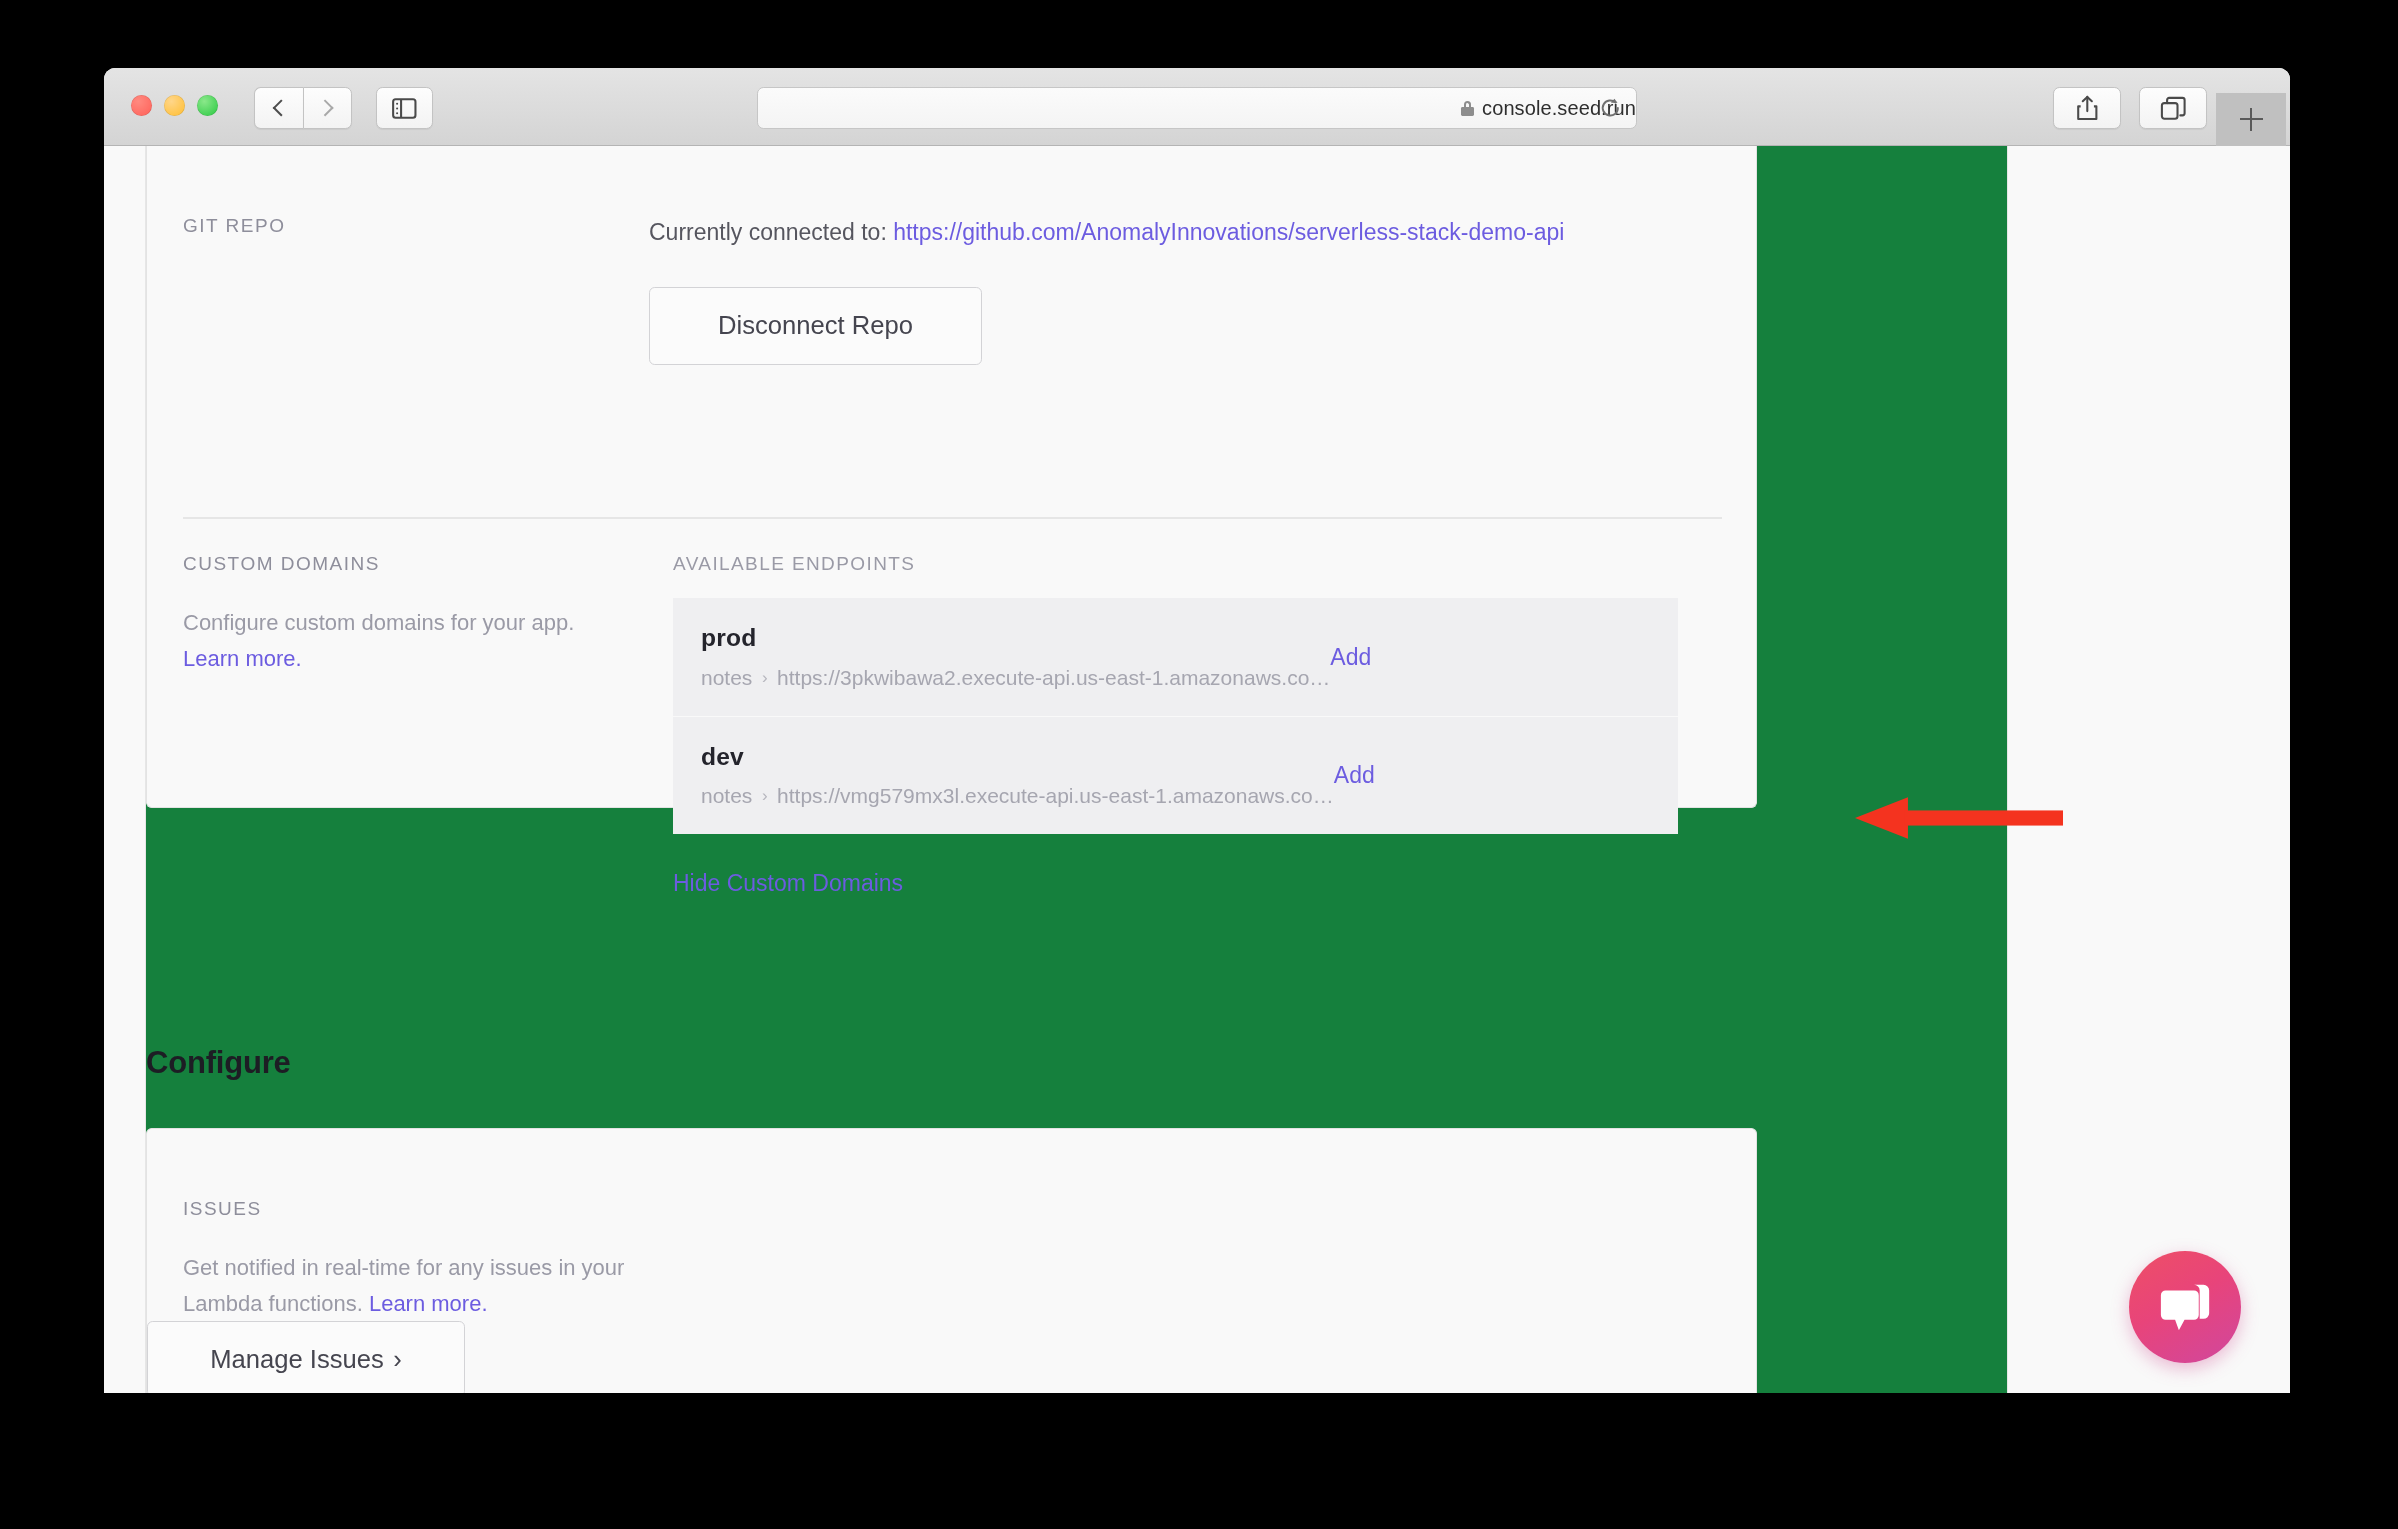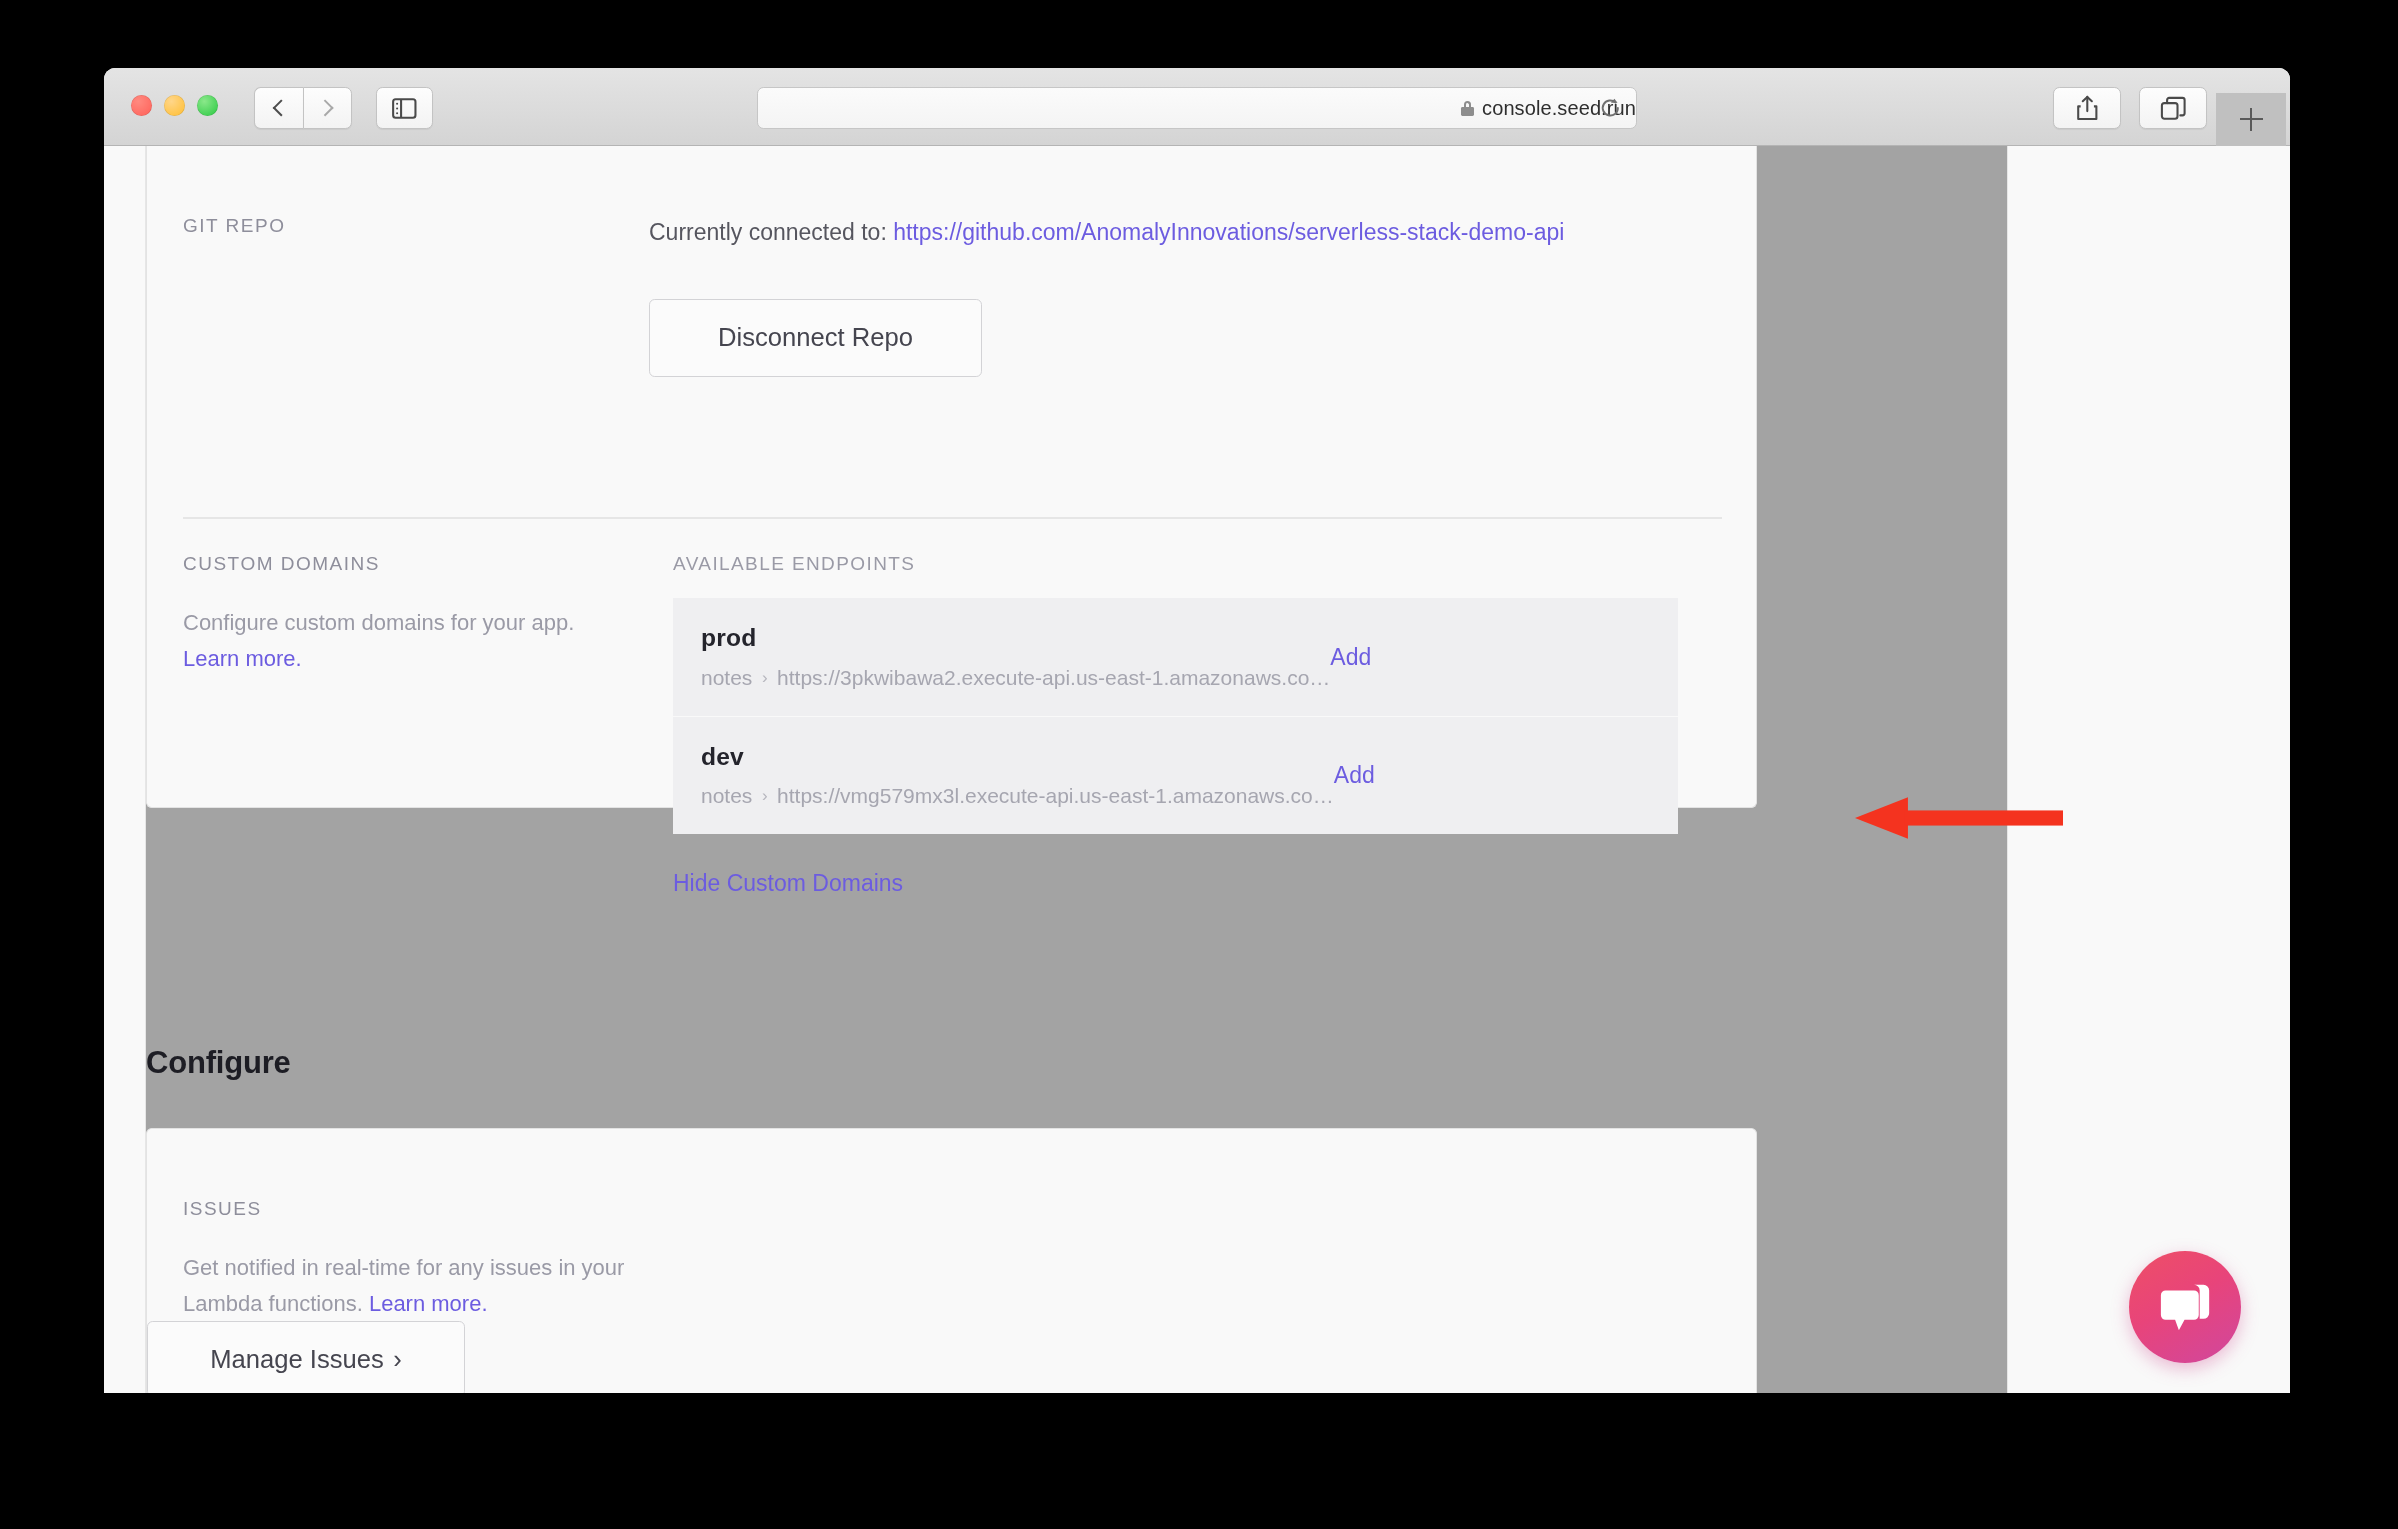--- a/index.html
+++ b/index.html
@@ -115,21 +115,21 @@
     left: 0; top: 78px;
     width: 2186px; height: 1247px;
     background: #f9f9f9;
     overflow: hidden;
   }
 
   .page-inner {
     position: absolute;
     left: 41px; top: 0;
     width: 1863px; height: 100%;
-    background: #a3a3a3;
+    background: #15803d;
     border-left: 0.9px solid #e6e6e6;
     border-right: 0.9px solid #e6e6e6;
   }
 
   
   .card {
     position: absolute;
     left: 0;
     width: 1611px;
     background: #f9f9f9;
@@ -174,21 +174,21 @@
     display: inline-flex;
     align-items: center; justify-content: center;
     border: 1.5px solid #d3d3d6;
     border-radius: 5.7px;
     background: #fbfbfb;
     color: #45454f;
     font-size: 25.6px;
     font-family: "Liberation Sans", sans-serif;
     cursor: pointer;
   }
-  .btn-disconnect { margin-top: 48px; width: 333px; height: 78px; }
+  .btn-disconnect { margin-top: 36px; width: 333px; height: 78px; }
   .btn-manage { width: 318px; height: 76px; gap: 9.5px; }
 
   .divider {
     position: absolute;
     left: 36px;
     width: 1539px;
     height: 1.9px;
     background: #e6e6e6;
   }
   .divider-1 { top: 409px; }

